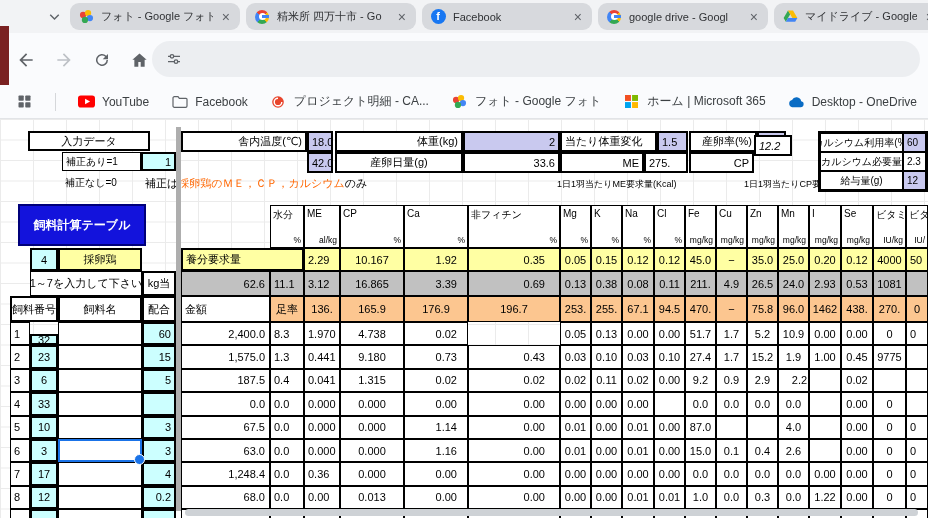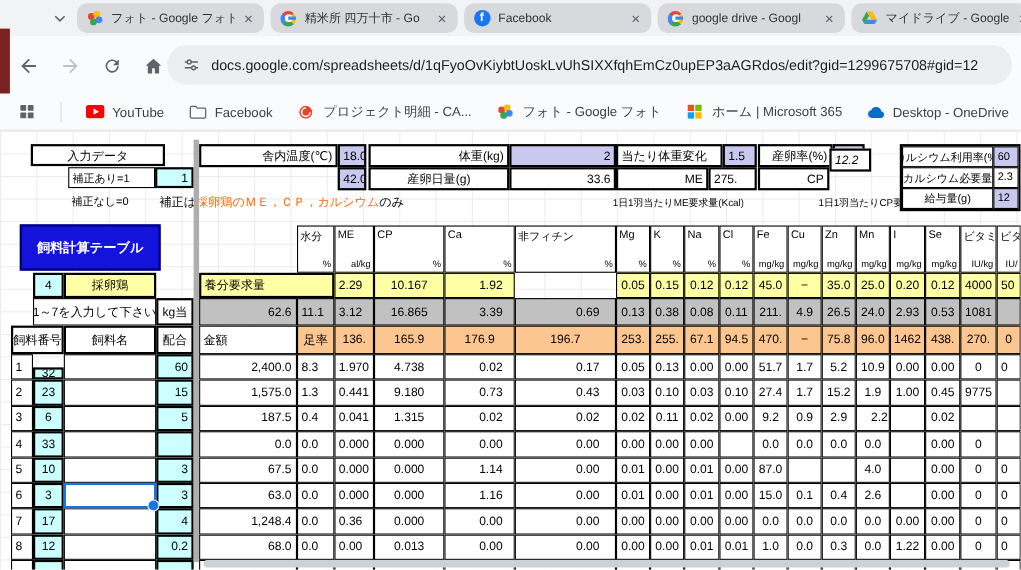--- a/index.html
+++ b/index.html
@@ -154,21 +154,20 @@
     <div id="omnibox">
       <span style="display:flex;">
         <svg viewBox="0 0 24 24" width="16" height="16">
             <g stroke="#5f6368" stroke-width="2" fill="#eceef1">
               <path d="M3 8h18M3 16h18"></path>
               <circle cx="9" cy="8" r="2.6"></circle>
               <circle cx="15" cy="16" r="2.6"></circle>
             </g>
           </svg>
       </span>
-      <span id="url-text">docs.google.com/spreadsheets/d/1qFyoOvKiybtUoskLvUhSIXXfqhEmCz0upEP3aAGRdos/edit?gid=1299675708#gid=12</span>
     </div>
   </div>
 
   <div id="bookmarks">
     <span class="bm-ic">
       <svg viewBox="0 0 20 20" width="15" height="15">
           <g fill="#5f6368">
             <rect x="2" y="2" width="7" height="7" rx="1"></rect>
             <rect x="11" y="2" width="7" height="7" rx="1"></rect>
             <rect x="2" y="11" width="7" height="7" rx="1"></rect>
@@ -347,20 +346,21 @@
         <div class="cell hd" style="grid-area: 1 / 23;">
           <span class="hn">ビタ</span>
           <span class="hu">IU/</span>
         </div>
         <div class="cell cyn b2 ac" style="grid-area: 2 / 2;">4</div>
         <div class="cell yel b2 ac" style="grid-area: 2 / 3;">採卵鶏</div>
         <div class="cell yel b2 al" style="grid-area: 2 / 6 / auto / span 2;">養分要求量</div>
         <div class="cell yel al" style="grid-area: 2 / 8;">2.29</div>
         <div class="cell yel ac" style="grid-area: 2 / 9;">10.167</div>
         <div class="cell yel ar pr10" style="grid-area: 2 / 10;">1.92</div>
+        <div class="cell yel ar pr14" style="grid-area: 2 / 11;">0.35</div>
         <div class="cell yel ac" style="grid-area: 2 / 12;">0.05</div>
         <div class="cell yel ac" style="grid-area: 2 / 13;">0.15</div>
         <div class="cell yel ac" style="grid-area: 2 / 14;">0.12</div>
         <div class="cell yel ac" style="grid-area: 2 / 15;">0.12</div>
         <div class="cell yel ac" style="grid-area: 2 / 16;">45.0</div>
         <div class="cell yel ac" style="grid-area: 2 / 17;">−</div>
         <div class="cell yel ac" style="grid-area: 2 / 18;">35.0</div>
         <div class="cell yel ac" style="grid-area: 2 / 19;">25.0</div>
         <div class="cell yel ac" style="grid-area: 2 / 20;">0.20</div>
         <div class="cell yel ac" style="grid-area: 2 / 21;">0.12</div>
@@ -409,21 +409,20 @@
         <div class="cell org ac" style="grid-area: 4 / 23;">0</div>
         <div class="cell al" style="grid-area: 5 / 1;">1</div>
         <div class="cell cyn b2 ac" style="grid-area: 5 / 2; margin-top: 12px;">32</div>
         <div class="cell al" style="grid-area: 5 / 3;"></div>
         <div class="cell cyn b2 ar" style="grid-area: 5 / 4;">60</div>
         <div class="cell ar pr4" style="grid-area: 5 / 6;">2,400.0</div>
         <div class="cell al" style="grid-area: 5 / 7;">8.3</div>
         <div class="cell al" style="grid-area: 5 / 8;">1.970</div>
         <div class="cell ac" style="grid-area: 5 / 9;">4.738</div>
         <div class="cell ar pr10" style="grid-area: 5 / 10;">0.02</div>
-        <div class="cell ar pr14" style="grid-area: 5 / 11;">0.17</div>
         <div class="cell ac" style="grid-area: 5 / 12;">0.05</div>
         <div class="cell ac" style="grid-area: 5 / 13;">0.13</div>
         <div class="cell ac" style="grid-area: 5 / 14;">0.00</div>
         <div class="cell ac" style="grid-area: 5 / 15;">0.00</div>
         <div class="cell ac" style="grid-area: 5 / 16;">51.7</div>
         <div class="cell ac" style="grid-area: 5 / 17;">1.7</div>
         <div class="cell ac" style="grid-area: 5 / 18;">5.2</div>
         <div class="cell ac" style="grid-area: 5 / 19;">10.9</div>
         <div class="cell ac" style="grid-area: 5 / 20;">0.00</div>
         <div class="cell ac" style="grid-area: 5 / 21;">0.00</div>

